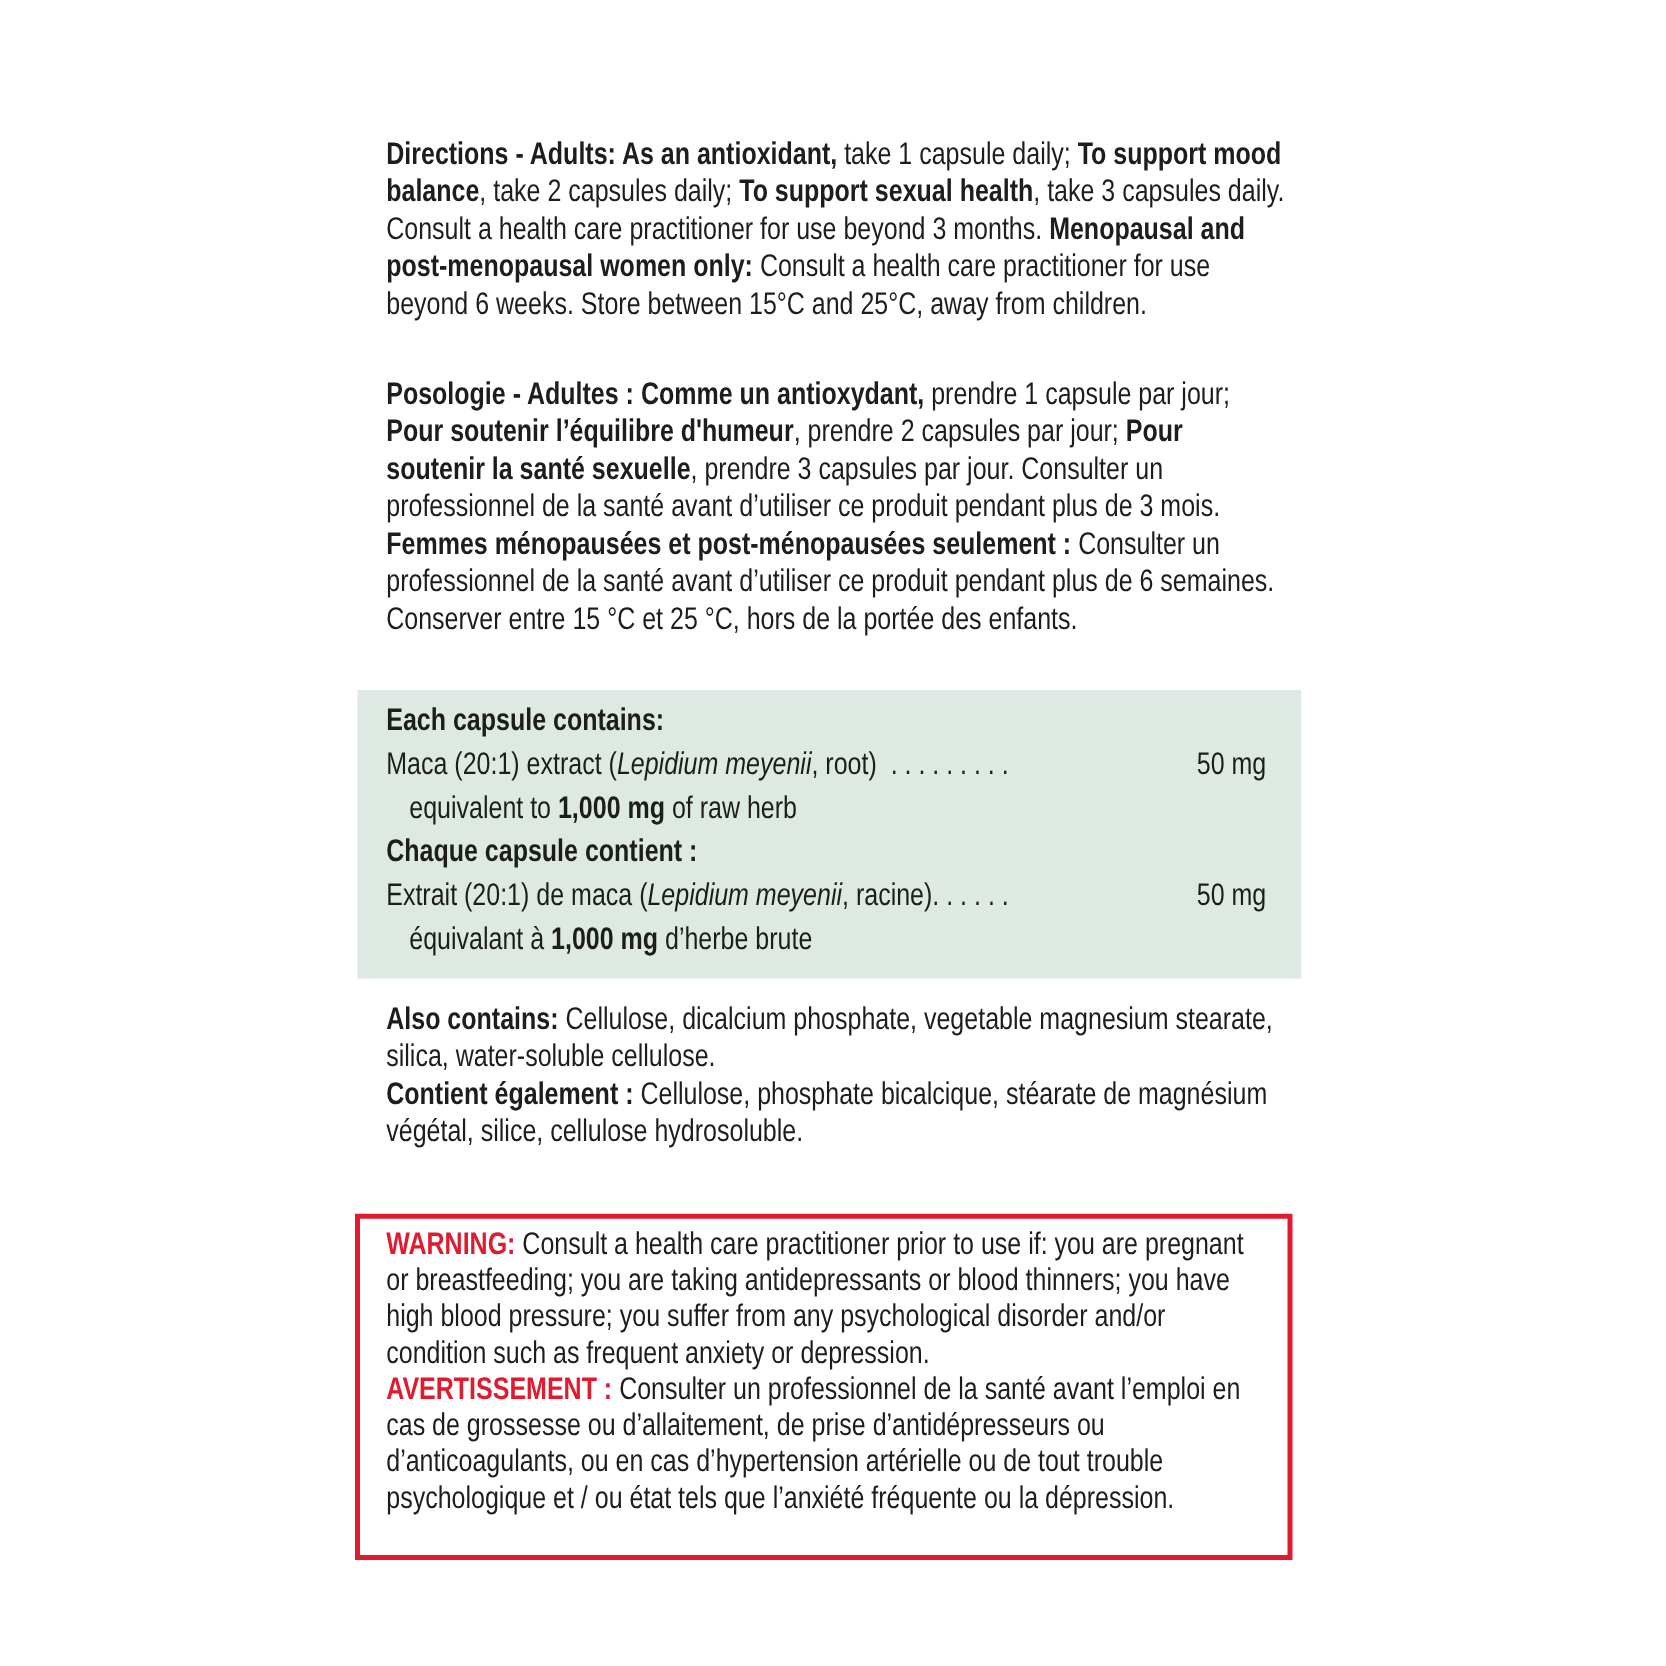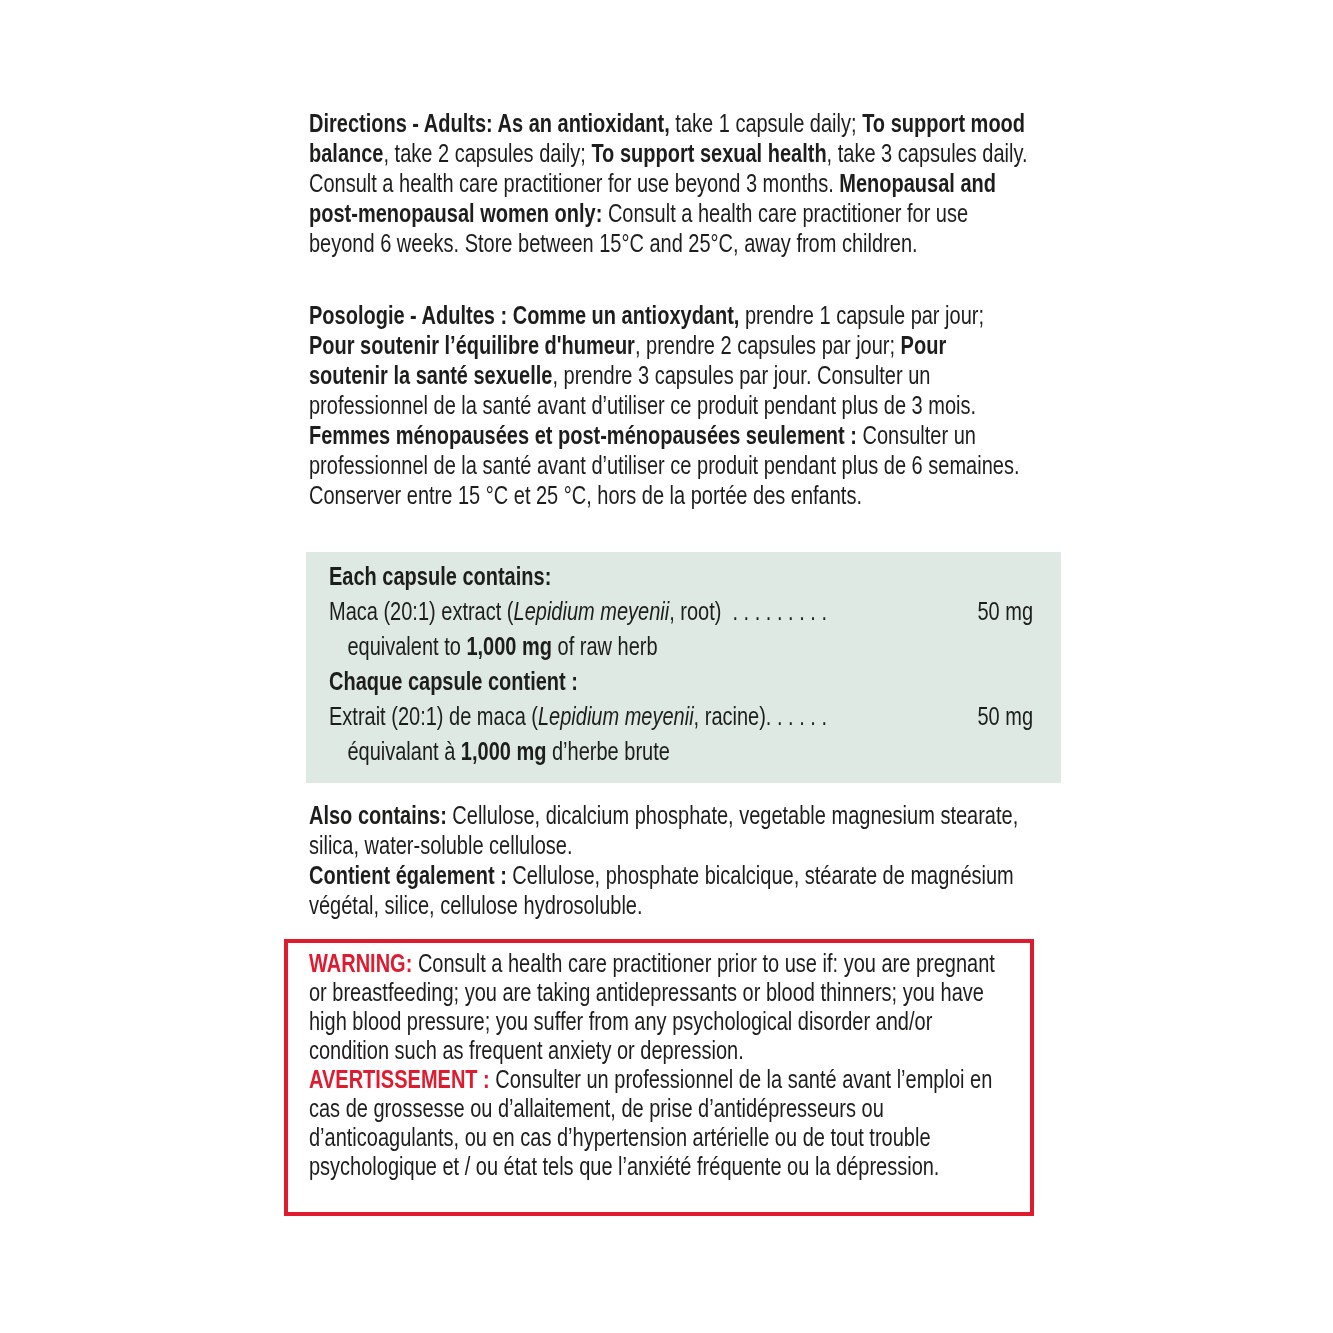--- a/index.html
+++ b/index.html
@@ -32,40 +32,39 @@
 
   #dir-en { left: 309px; top: 108px; }
   #dir-fr { left: 309px; top: 300px; }
   #also   { left: 309px; top: 800px; }
 
   .panel {
     position: absolute;
     left: 286px; top: 552px;
     width: 755px; height: 231px;
     background: var(--panel, #dde9e2);
-    margin-left: 20px;
   }
   .panel-inner {
     position: absolute;
     left: 23px; top: 7px;
     width: 880px;
     font-size: 25px;
     line-height: 35px;
     transform: scaleX(0.8);
     transform-origin: 0 0;
   }
   .line { margin: 0; }
   .dotrow { display: flex; }
   .dotname { white-space: pre-wrap; }
   .val { margin-left: auto; padding-left: 14px; white-space: nowrap; }
   .indent { padding-left: 23px; }
 
   .warnbox {
     position: absolute;
-    left: 284px; top: 939px;
+    left: 284px; top: 971px;
     width: 750px; height: 277px;
     border: 4px solid var(--red, #e01b2f);
     background: #ffffff;
   }
   .warn-inner {
     position: absolute;
     left: 21px; top: 6px;
     width: 880px;
     font-size: 25px;
     line-height: 29px;

